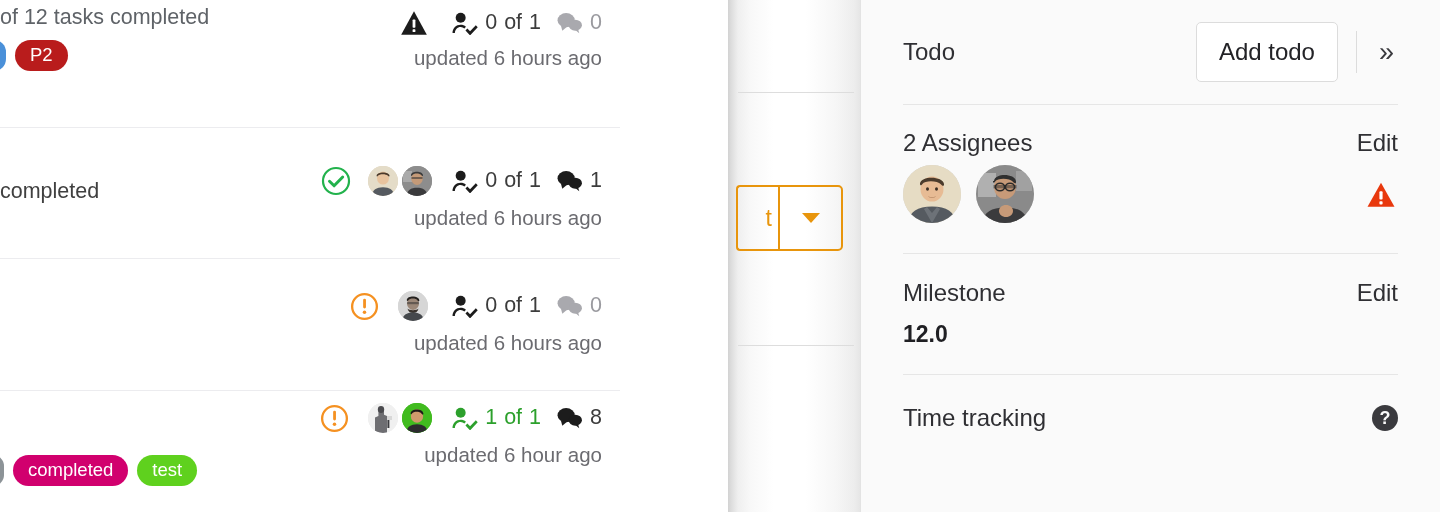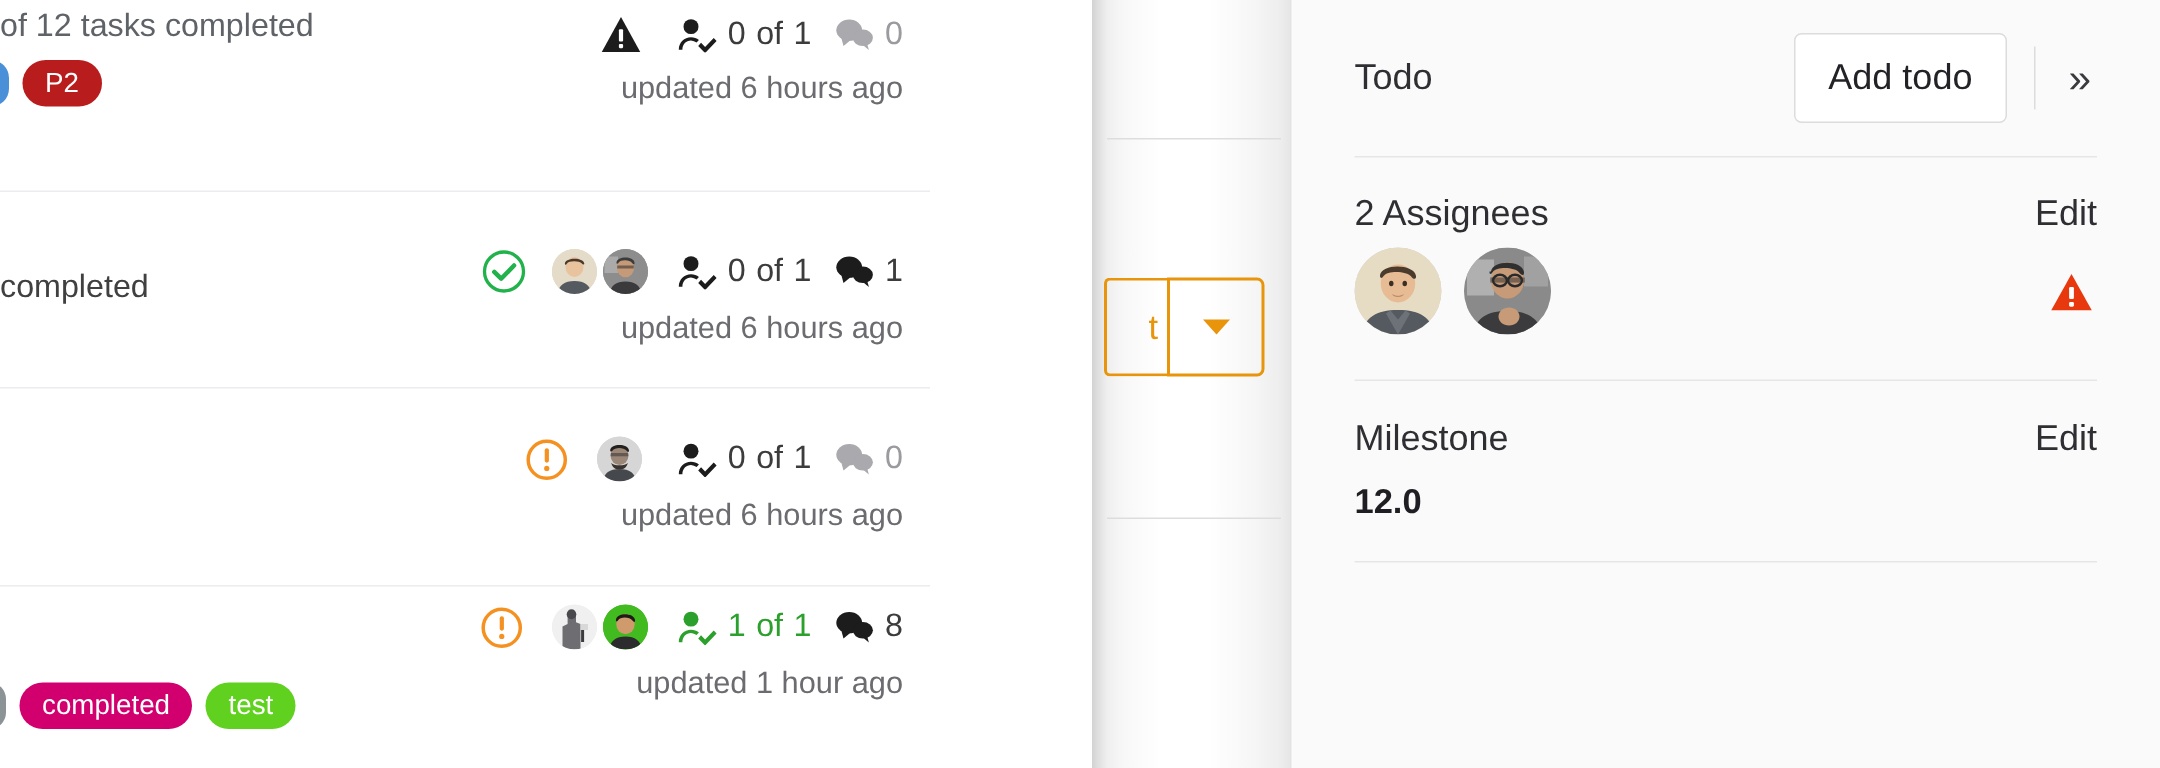--- a/index.html
+++ b/index.html
@@ -441,21 +441,21 @@
                 <svg width="27" height="22" viewBox="0 0 28 23">
                     <ellipse cx="10.5" cy="8.5" rx="9" ry="7.4" fill="#1c1c1c"></ellipse>
                     <path d="M5 14l1.5 5.5L12 15z" fill="#1c1c1c"></path>
                     <ellipse cx="20" cy="13.8" rx="7" ry="5.8" fill="#1c1c1c"></ellipse>
                     <path d="M23 18l1.2 4.3-4.2-3.4z" fill="#1c1c1c"></path>
                   </svg>
               </span>
               <span class="num">8</span>
             </span>
           </span>
-          <div class="updated">updated 1 hour ago</div>
+          <div class="updated">updated 6 hour ago</div>
         </div>
       </div>
     </div>
 
   </div>
 
   <div class="overlay-panel">
     <div class="ov-divider" style="top:92px;"></div>
     <div class="ov-divider" style="top:345px;"></div>
     <div class="split-btn">
@@ -528,15 +528,21 @@
     <div class="sb-section milestone-block">
       <div class="sb-row">
         <div class="sb-title">Milestone</div>
         <div class="sb-edit">Edit</div>
       </div>
       <div class="ms-value">12.0</div>
     </div>
 
     <div class="sb-hr"></div>
 
+    <div class="sb-section time-block">
+      <div class="sb-row">
+        <div class="sb-title">Time tracking</div>
+        <div class="help-ico">?</div>
+      </div>
+    </div>
 
   </div>
 </div>
 
 </body></html>

